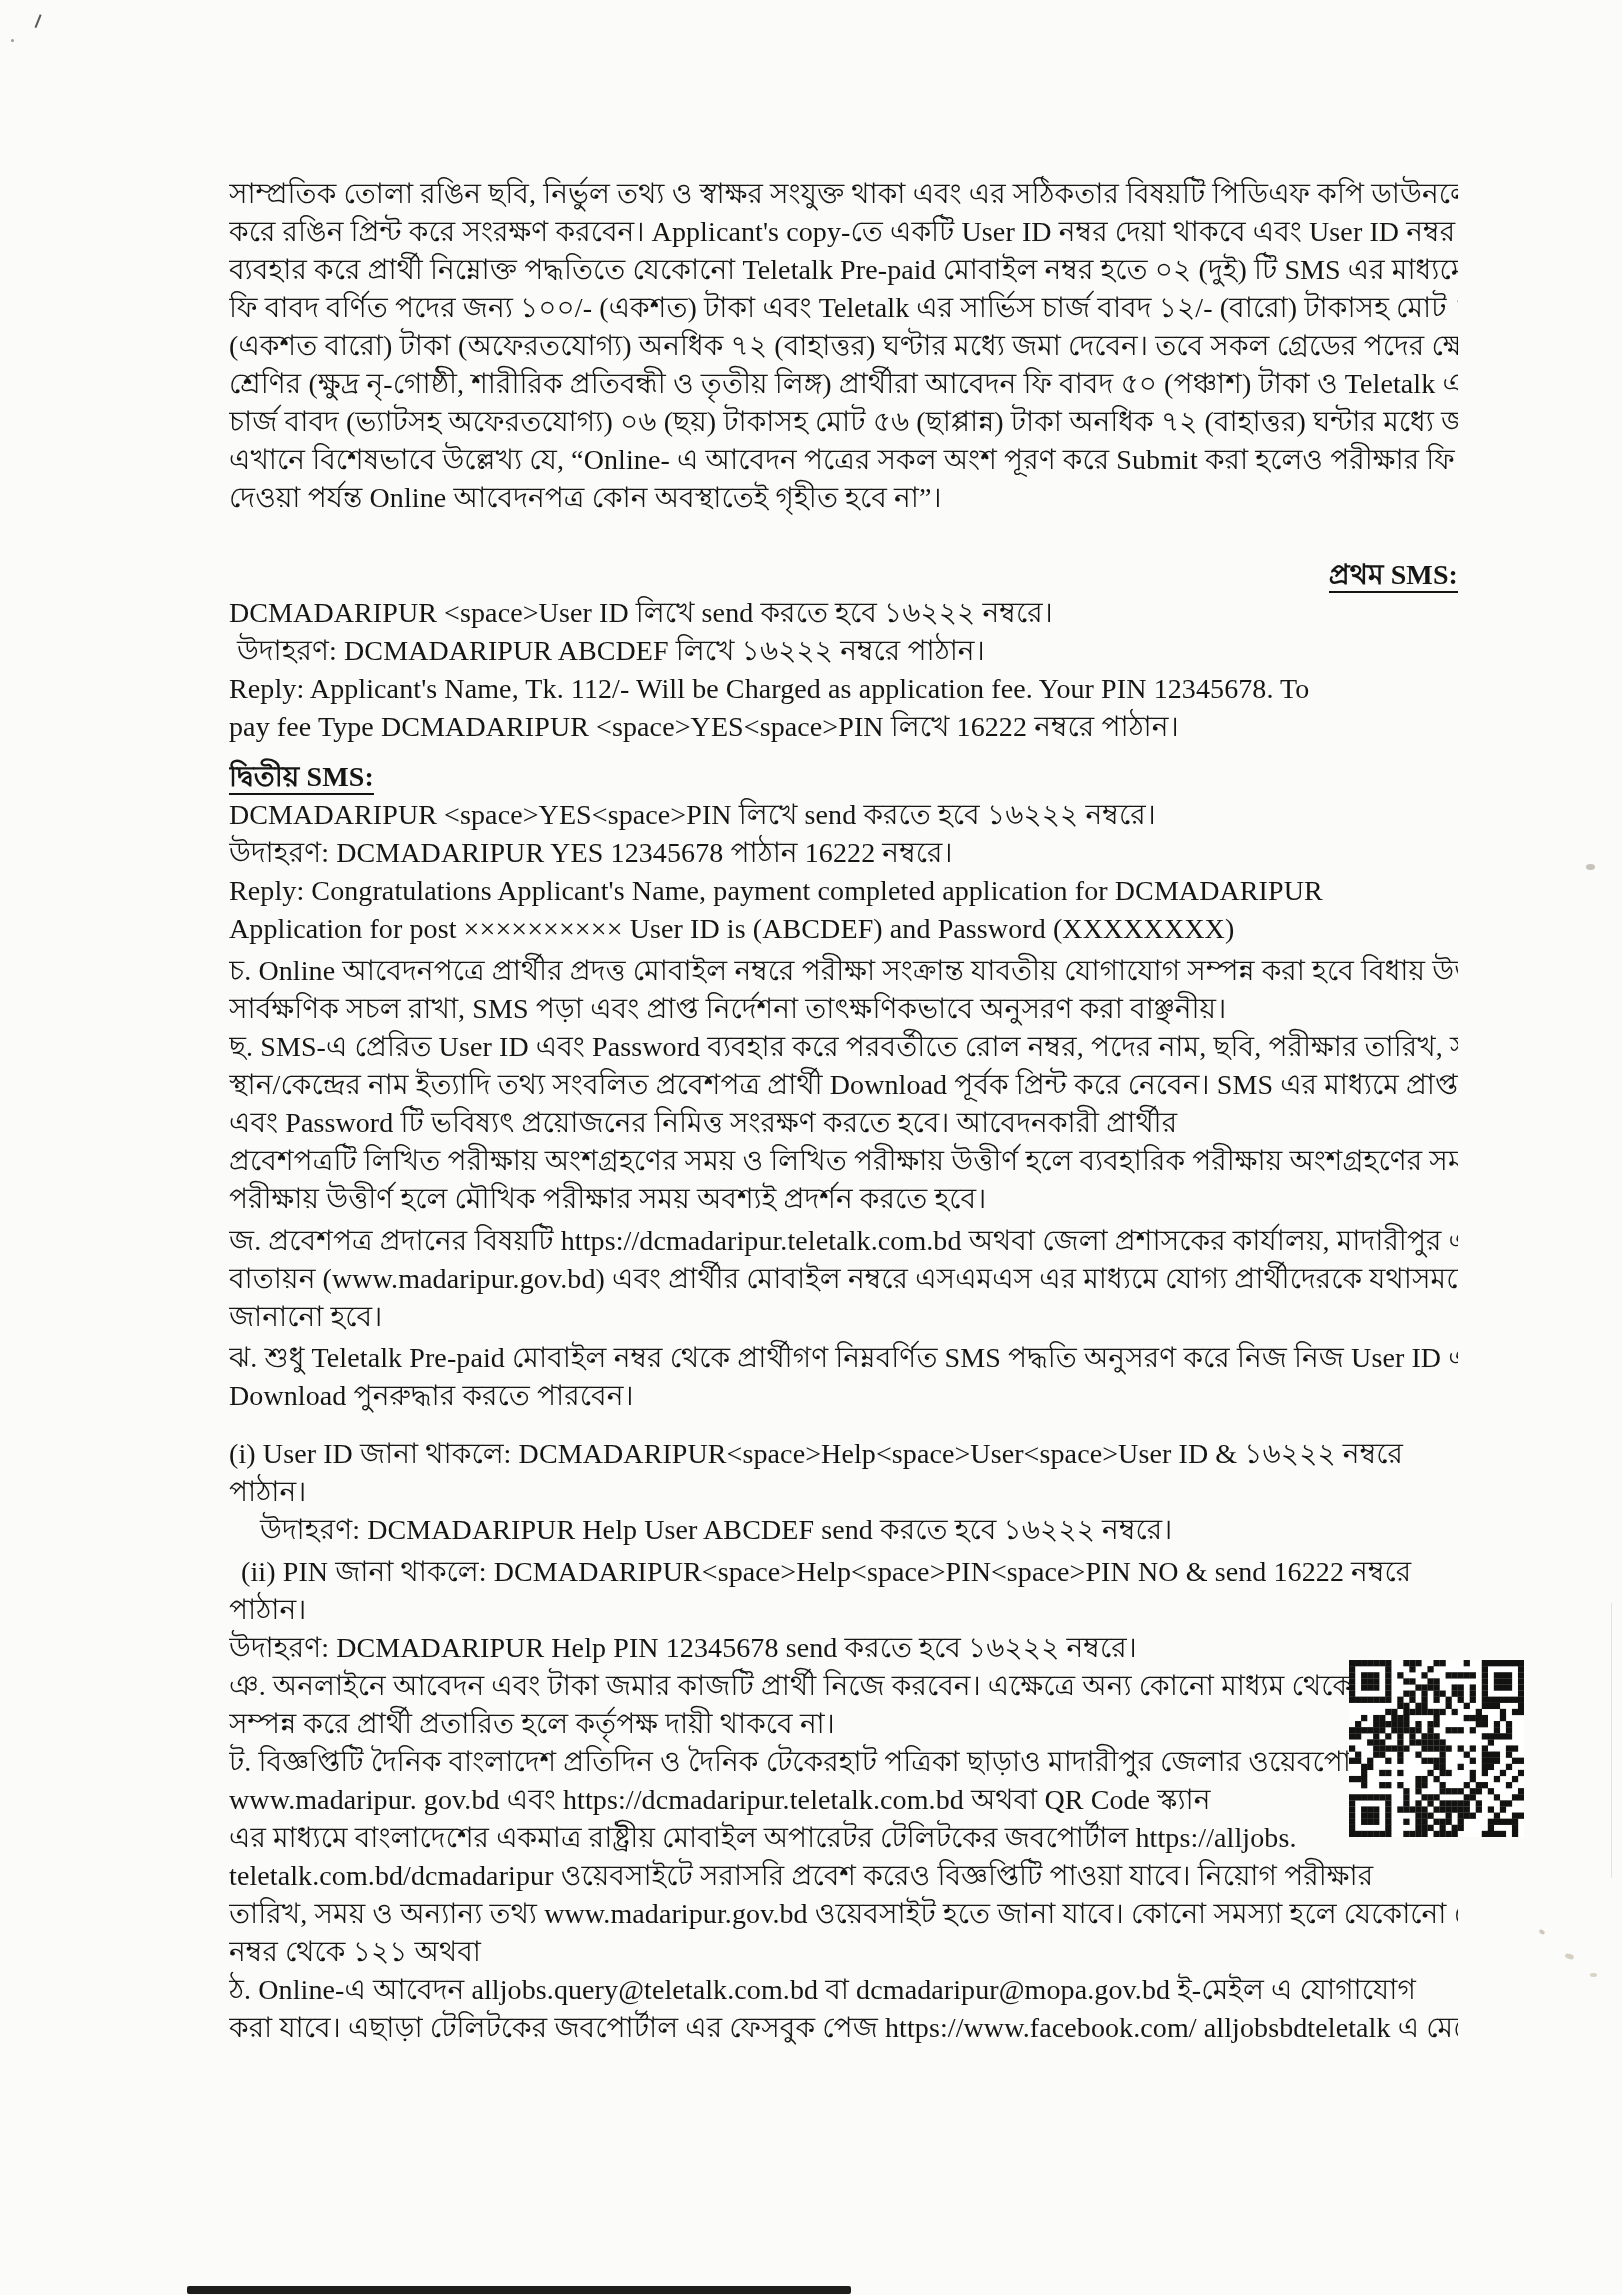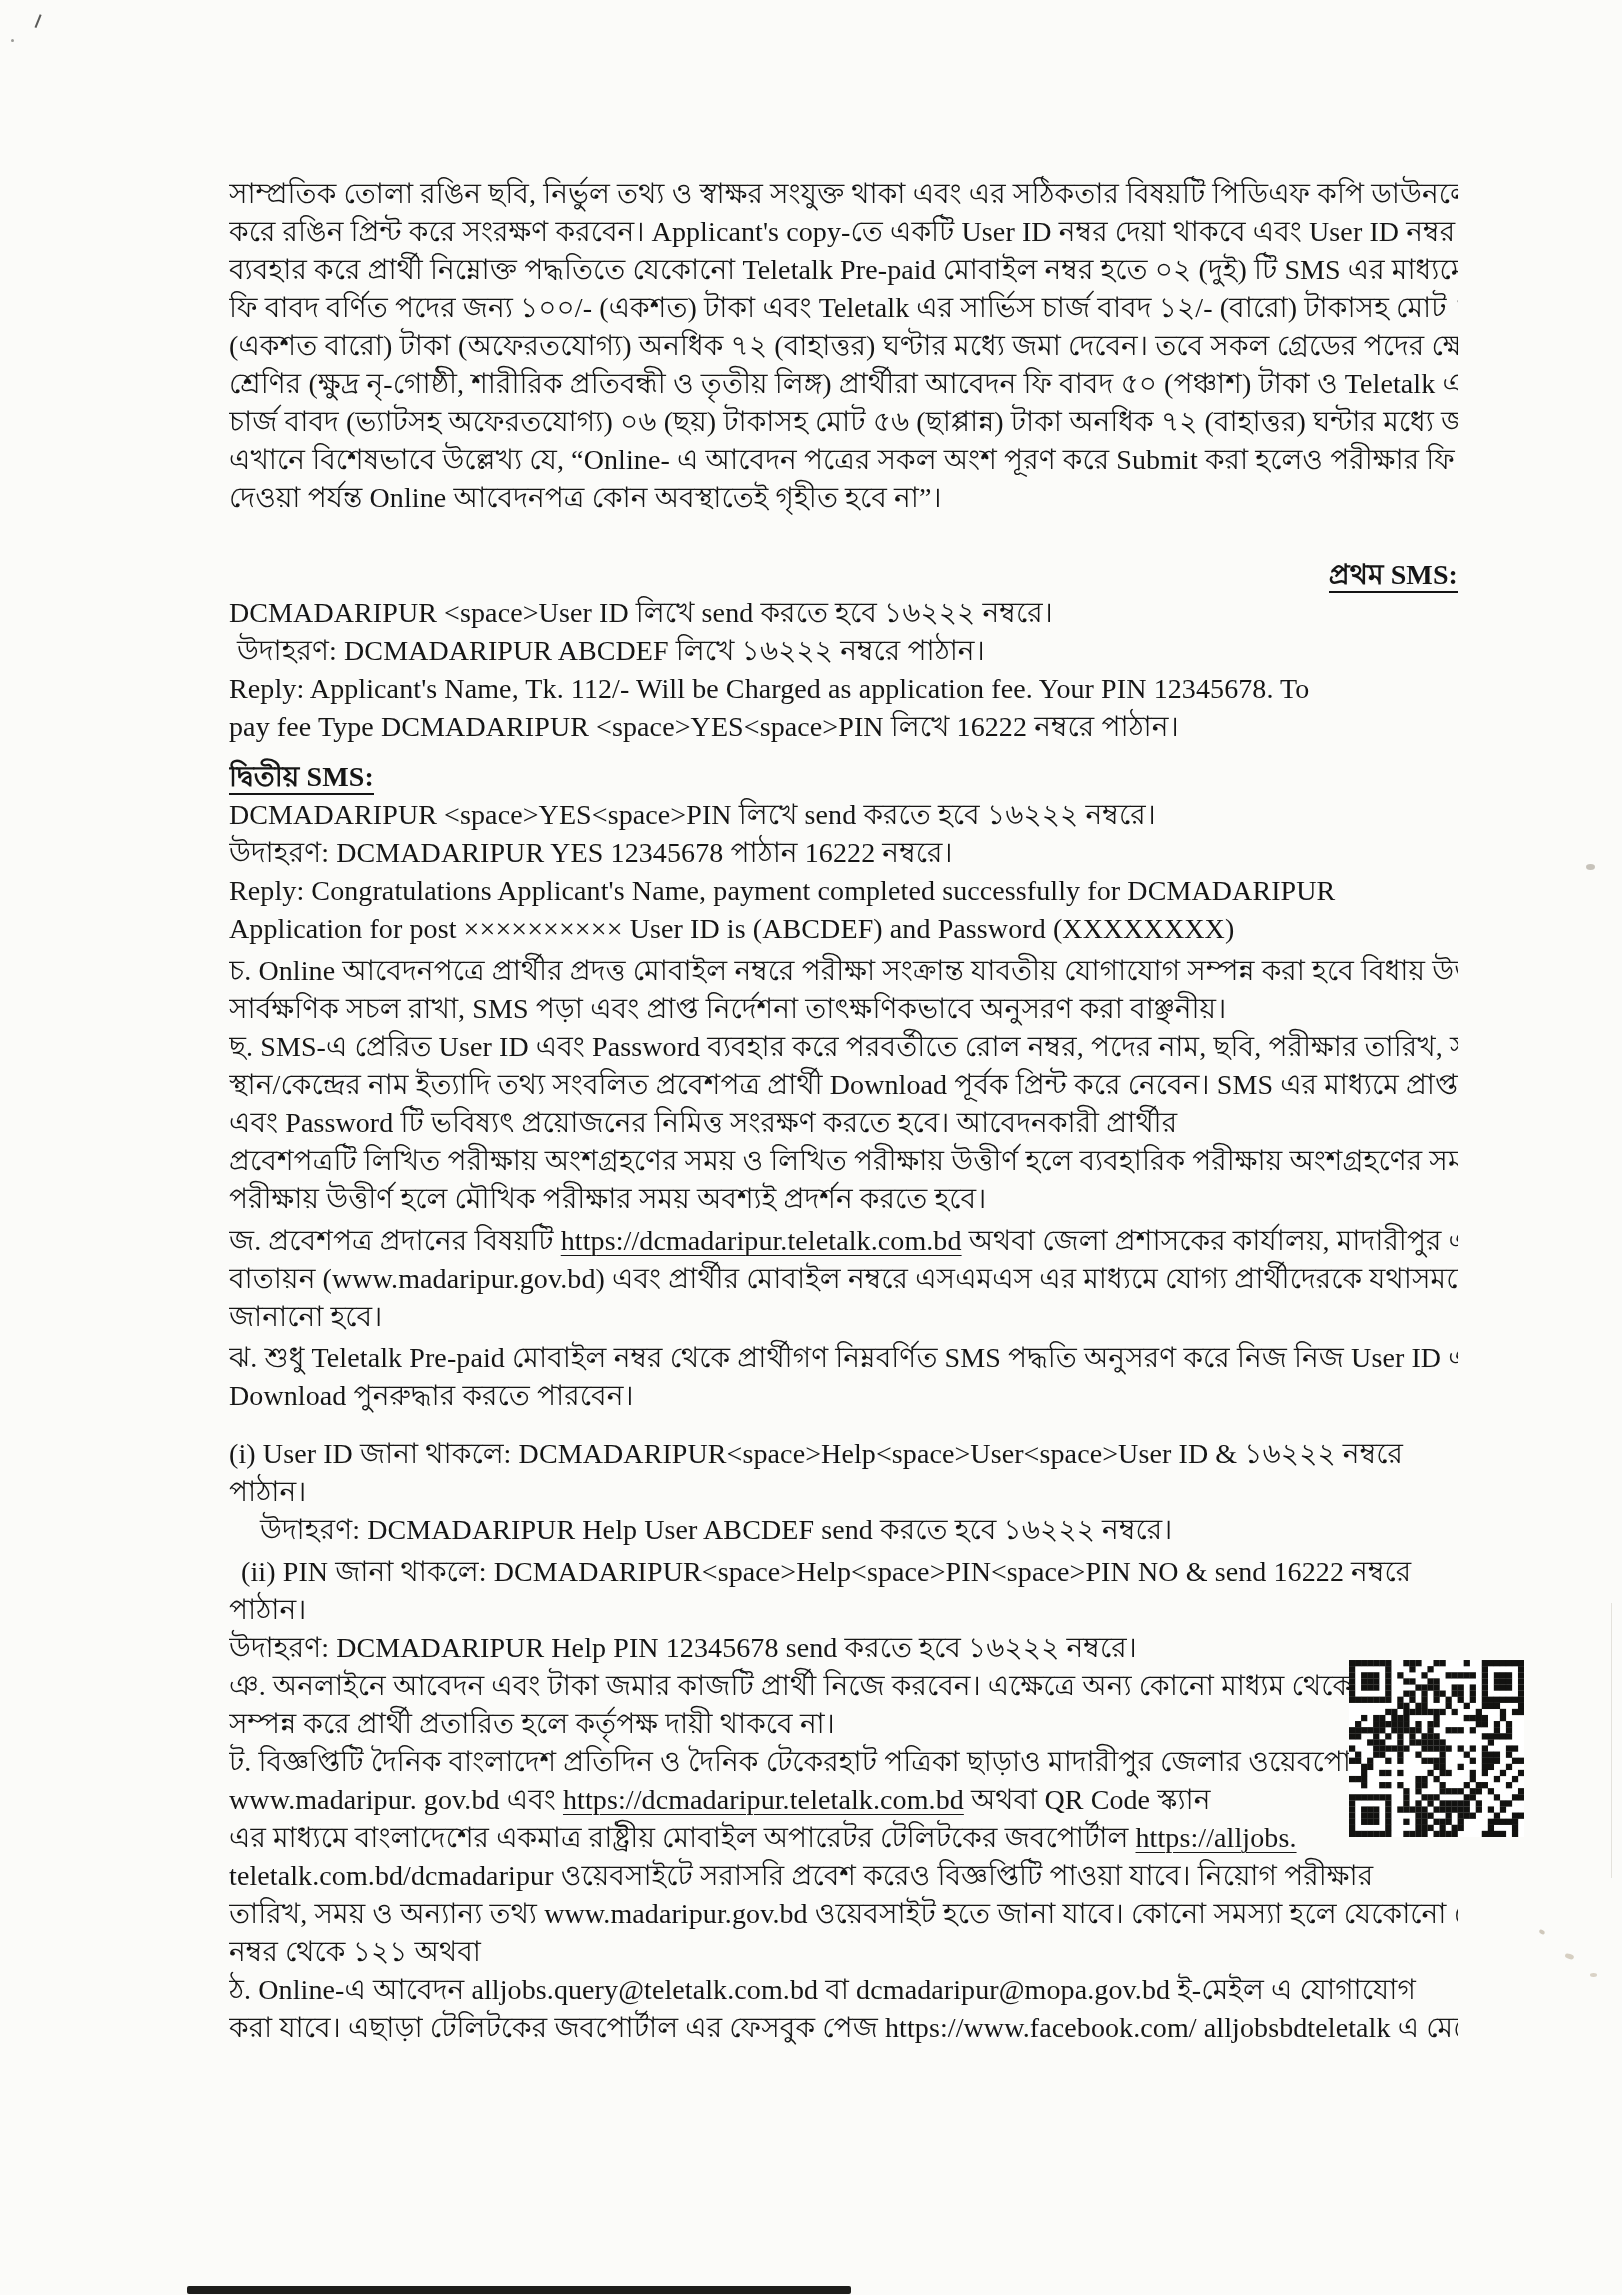--- a/index.html
+++ b/index.html
@@ -18,21 +18,20 @@
     height:38px;line-height:38px;white-space:nowrap;overflow:hidden;
     letter-spacing:0.1px;
   }
   .heading{font-weight:bold;}
   .hseg{
     font-weight:bold;
     border-bottom:2.6px solid #141414;
     padding-bottom:1.3px;
   }
   .u{
-    text-decoration:underline;
     text-decoration-thickness:1.3px;
     text-underline-offset:4.6px;
   }
   .qr-wrap{
     position:absolute;left:1349px;top:1660px;width:175px;height:177px;
     background:#ffffff;
   }
   .artifact{position:absolute;pointer-events:none;}
 </style>
 </head>
@@ -51,21 +50,21 @@
       <div class="line"><span>এখানে বিশেষভাবে উল্লেখ্য যে, “Online- এ আবেদন পত্রের সকল অংশ পূরণ করে Submit করা হলেও পরীক্ষার ফি জমা না</span></div>
       <div class="line"><span>দেওয়া পর্যন্ত Online আবেদনপত্র কোন অবস্থাতেই গৃহীত হবে না”।</span></div>
       <div class="line heading" style="margin-top: 39px; text-align: right;"><span class="hseg">প্রথম SMS:</span></div>
       <div class="line"><span>DCMADARIPUR &lt;space&gt;User ID লিখে send করতে হবে ১৬২২২ নম্বরে।</span></div>
       <div class="line" style="padding-left: 7.9px;"><span>উদাহরণ: DCMADARIPUR  ABCDEF লিখে ১৬২২২ নম্বরে পাঠান।</span></div>
       <div class="line"><span>Reply: Applicant's Name, Tk. 112/- Will be Charged as application fee. Your PIN 12345678. To</span></div>
       <div class="line"><span>pay fee Type DCMADARIPUR &lt;space&gt;YES&lt;space&gt;PIN লিখে 16222 নম্বরে পাঠান।</span></div>
       <div class="line heading" style="margin-top: 11.8px;"><span class="hseg">দ্বিতীয় SMS:</span></div>
       <div class="line"><span>DCMADARIPUR &lt;space&gt;YES&lt;space&gt;PIN লিখে send করতে হবে ১৬২২২ নম্বরে।</span></div>
       <div class="line"><span>উদাহরণ: DCMADARIPUR  YES 12345678 পাঠান 16222 নম্বরে।</span></div>
-      <div class="line"><span>Reply: Congratulations Applicant's Name, payment completed successfully for DCMADARIPUR</span></div>
+      <div class="line"><span>Reply: Congratulations Applicant's Name, payment completed application for DCMADARIPUR</span></div>
       <div class="line"><span>Application for post ×××××××××× User ID is (ABCDEF) and Password (XXXXXXXX)</span></div>
       <div class="line" style="margin-top: 3.9px;"><span>চ. Online আবেদনপত্রে প্রার্থীর প্রদত্ত মোবাইল নম্বরে পরীক্ষা সংক্রান্ত যাবতীয় যোগাযোগ সম্পন্ন করা হবে বিধায় উক্ত নম্বরটি</span></div>
       <div class="line"><span>সার্বক্ষণিক সচল রাখা, SMS পড়া এবং প্রাপ্ত নির্দেশনা তাৎক্ষণিকভাবে অনুসরণ করা বাঞ্ছনীয়।</span></div>
       <div class="line"><span>ছ. SMS-এ প্রেরিত User ID এবং Password ব্যবহার করে পরবর্তীতে রোল নম্বর, পদের নাম, ছবি, পরীক্ষার তারিখ, সময় ও</span></div>
       <div class="line"><span>স্থান/কেন্দ্রের নাম ইত্যাদি তথ্য সংবলিত প্রবেশপত্র প্রার্থী Download পূর্বক প্রিন্ট করে নেবেন। SMS এর মাধ্যমে প্রাপ্ত User ID</span></div>
       <div class="line"><span>এবং Password টি ভবিষ্যৎ প্রয়োজনের নিমিত্ত সংরক্ষণ করতে হবে। আবেদনকারী প্রার্থীর</span></div>
       <div class="line"><span>প্রবেশপত্রটি লিখিত পরীক্ষায় অংশগ্রহণের সময় ও লিখিত পরীক্ষায় উত্তীর্ণ হলে ব্যবহারিক পরীক্ষায় অংশগ্রহণের সময় এবং ব্যবহারিক</span></div>
       <div class="line"><span>পরীক্ষায় উত্তীর্ণ হলে মৌখিক পরীক্ষার সময় অবশ্যই প্রদর্শন করতে হবে।</span></div>
       <div class="line" style="margin-top: 3.9px;"><span>জ. প্রবেশপত্র প্রদানের বিষয়টি </span><span class="u">https://dcmadaripur.teletalk.com.bd</span><span>  অথবা জেলা প্রশাসকের কার্যালয়, মাদারীপুর এর তথ্য</span></div>
       <div class="line"><span>বাতায়ন (www.madaripur.gov.bd) এবং প্রার্থীর মোবাইল নম্বরে এসএমএস এর মাধ্যমে যোগ্য প্রার্থীদেরকে যথাসময়ে</span></div>

